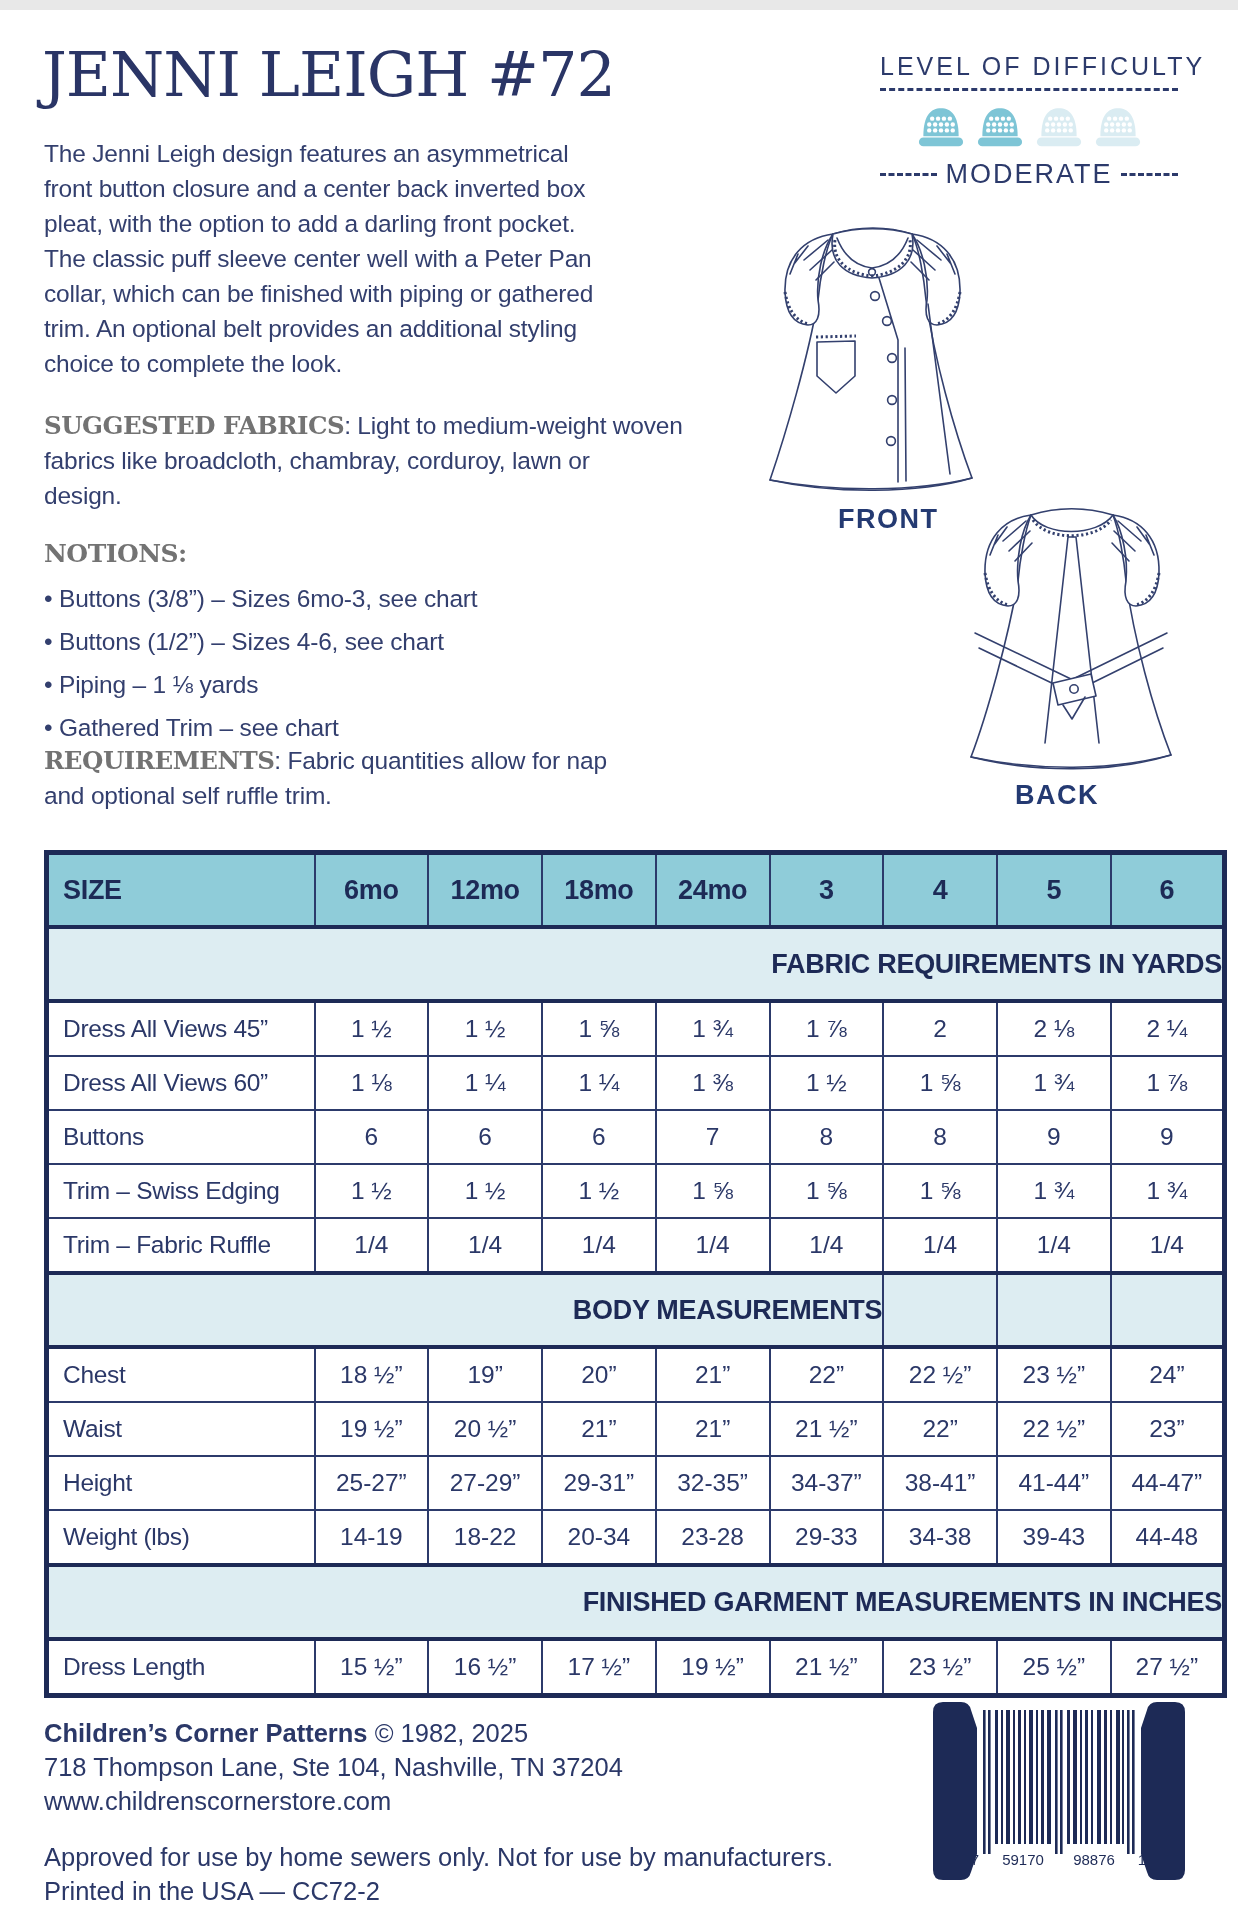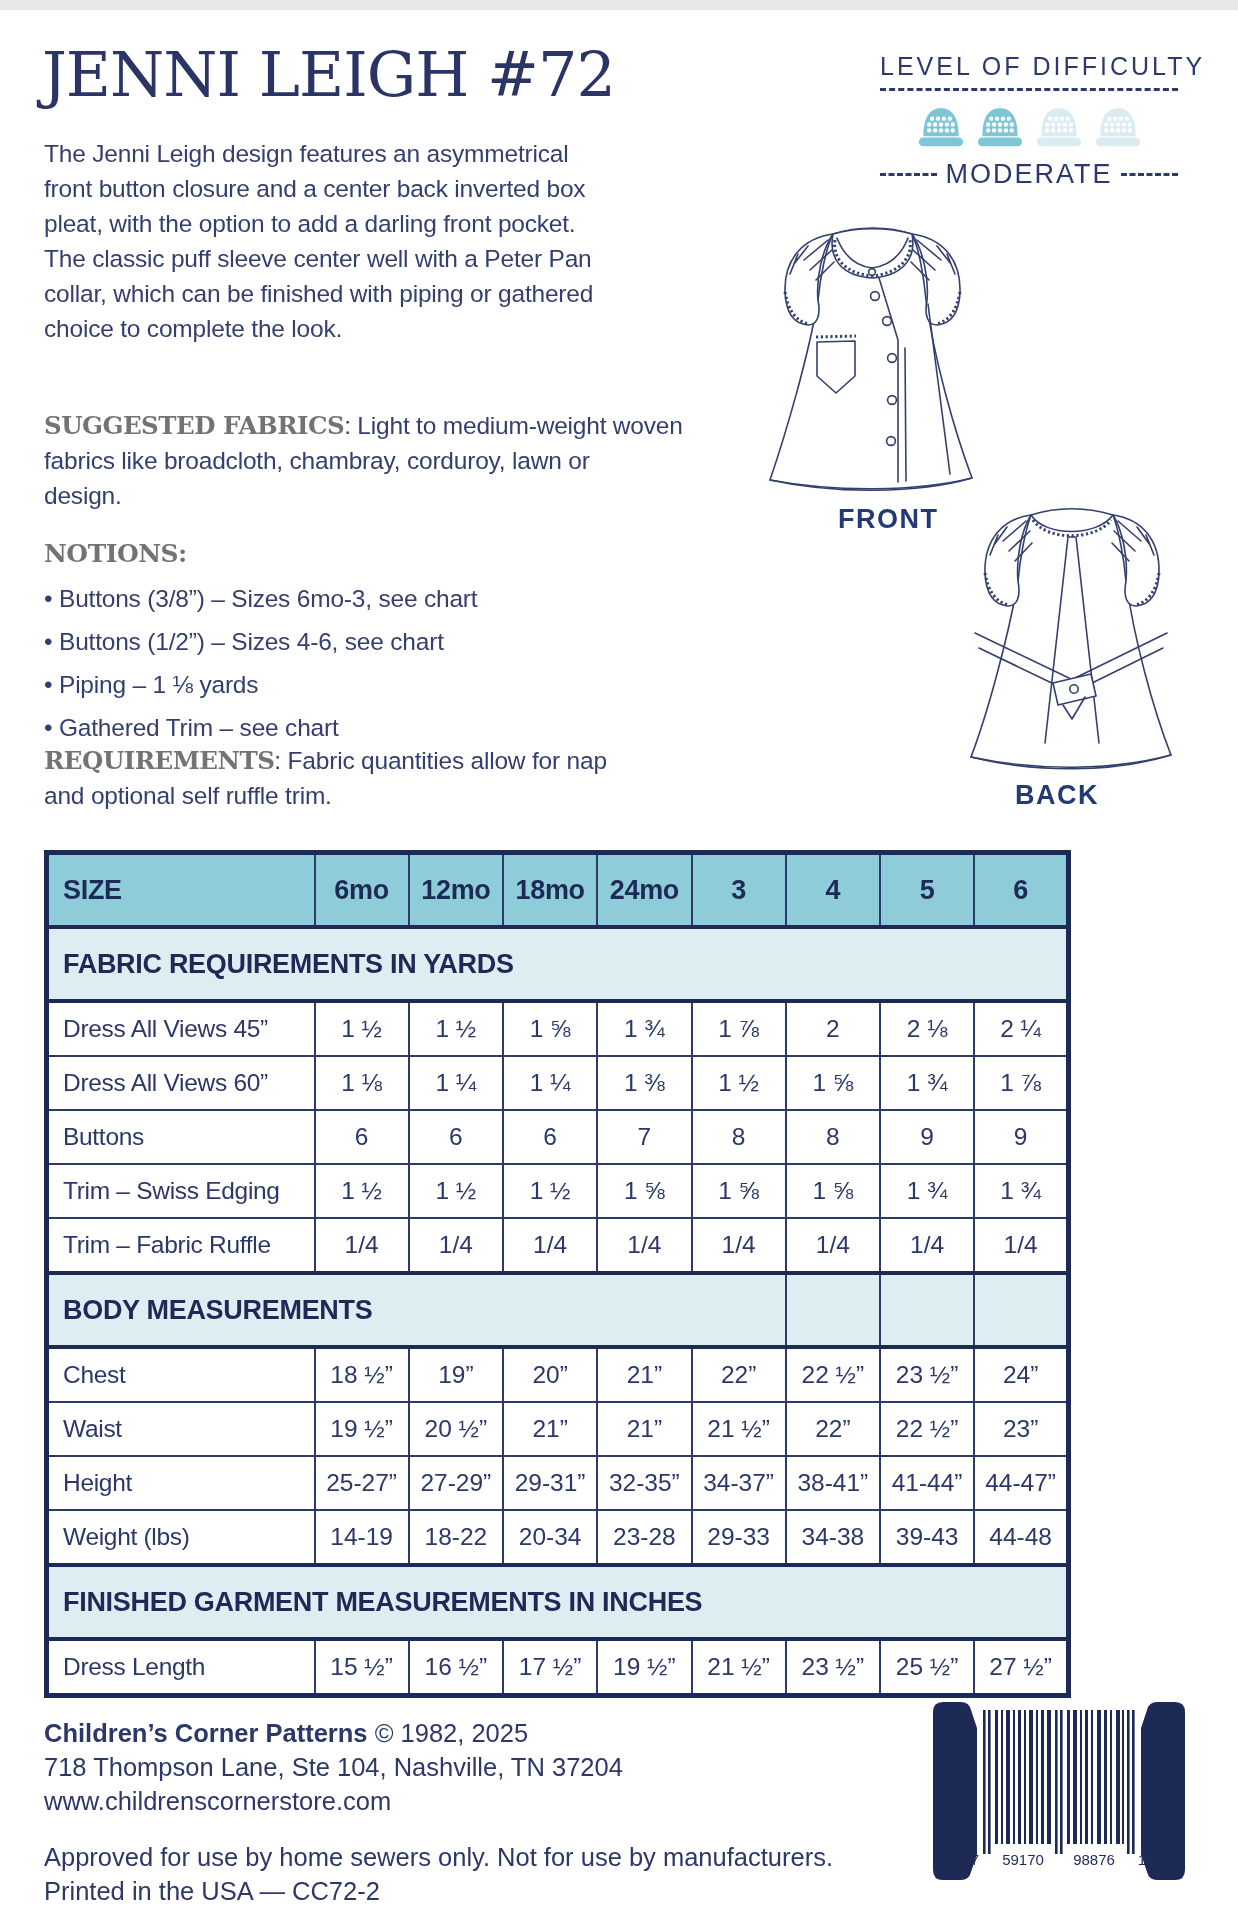--- a/index.html
+++ b/index.html
@@ -36,32 +36,32 @@
   .th-fill-off{fill:#daecf2;}
   .moderate-row{margin-top:10px;display:flex;align-items:center;justify-content:space-between;gap:8px;}
   .mod-dash{width:82px;border-top:3px dashed #2c3a6b;height:0;}
   .mod-text{font-size:27px;letter-spacing:2px;color:#2c3a6b;}
   
   .lineart{stroke:#33406e;stroke-width:1.6;fill:none;stroke-linecap:round;stroke-linejoin:round;}
   .lineart-fill{stroke:#33406e;stroke-width:1.6;fill:#ffffff;stroke-linejoin:round;}
   .trim{stroke:#33406e;stroke-width:3;fill:none;stroke-dasharray:2.2 2.6;}
   .view-label{font-size:27px;font-weight:bold;color:#243a72;letter-spacing:1.5px;text-align:left;}
   
-  .sizetable{left:44px;top:840px;width:1027px;border-collapse:collapse;table-layout:fixed;}
+  .sizetable{left:44px;top:840px;width:1183px;border-collapse:collapse;table-layout:fixed;}
   .sizetable td,.sizetable th{border:2px solid #2c3a6b;padding:0;}
   .sizetable{border:5px solid #1d2a56;}
   .t-head th{
     background:#8fccd9;height:70px;font-size:27px;color:#1d2a56;
     font-weight:bold;letter-spacing:-0.3px;text-align:center;
     border-bottom:4px solid #1d2a56;
   }
   .t-head th.lbl{text-align:left;padding-left:14px;}
   .t-section td{
     background:#ddedf2;height:70px;font-size:27px;color:#1d2a56;font-weight:bold;
-    text-align:left;padding-left:14px;letter-spacing:-0.3px;
+    text-align:right;padding-left:14px;letter-spacing:-0.3px;
     border-top:4px solid #1d2a56;border-bottom:4px solid #1d2a56;
   }
   .t-section td.empty{padding:0;}
   .t-row td{height:52px;font-size:24.5px;color:#2b3868;background:#ffffff;}
   .t-row td.lbl{text-align:left;padding-left:14px;letter-spacing:-0.3px;}
   .t-row td.val{text-align:center;}
   
   .footer{left:44px;top:1706px;font-size:25.5px;line-height:34px;color:#2b3868;}
   .footer .strong{font-weight:bold;}
   .footer div{white-space:nowrap;}
@@ -76,20 +76,21 @@
 <div class="page">
 
   <div class="abs title">JENNI LEIGH #72</div>
 
   <div class="abs intro">
     <div>The Jenni Leigh design features an asymmetrical</div>
     <div>front button closure and a center back inverted box</div>
     <div>pleat, with the option to add a darling front pocket.</div>
     <div>The classic puff sleeve center well with a Peter Pan</div>
     <div>collar, which can be finished with piping or gathered</div>
+    <div>trim. An optional belt provides an additional styling</div>
     <div>choice to complete the look.</div>
   </div>
 
   <div class="abs para fabrics">
     <div>
       <span class="slab">SUGGESTED FABRICS</span><span>: Light to medium-weight woven</span>
     </div>
     <div>fabrics like broadcloth, chambray, corduroy, lawn or</div>
     <div>design.</div>
   </div>

